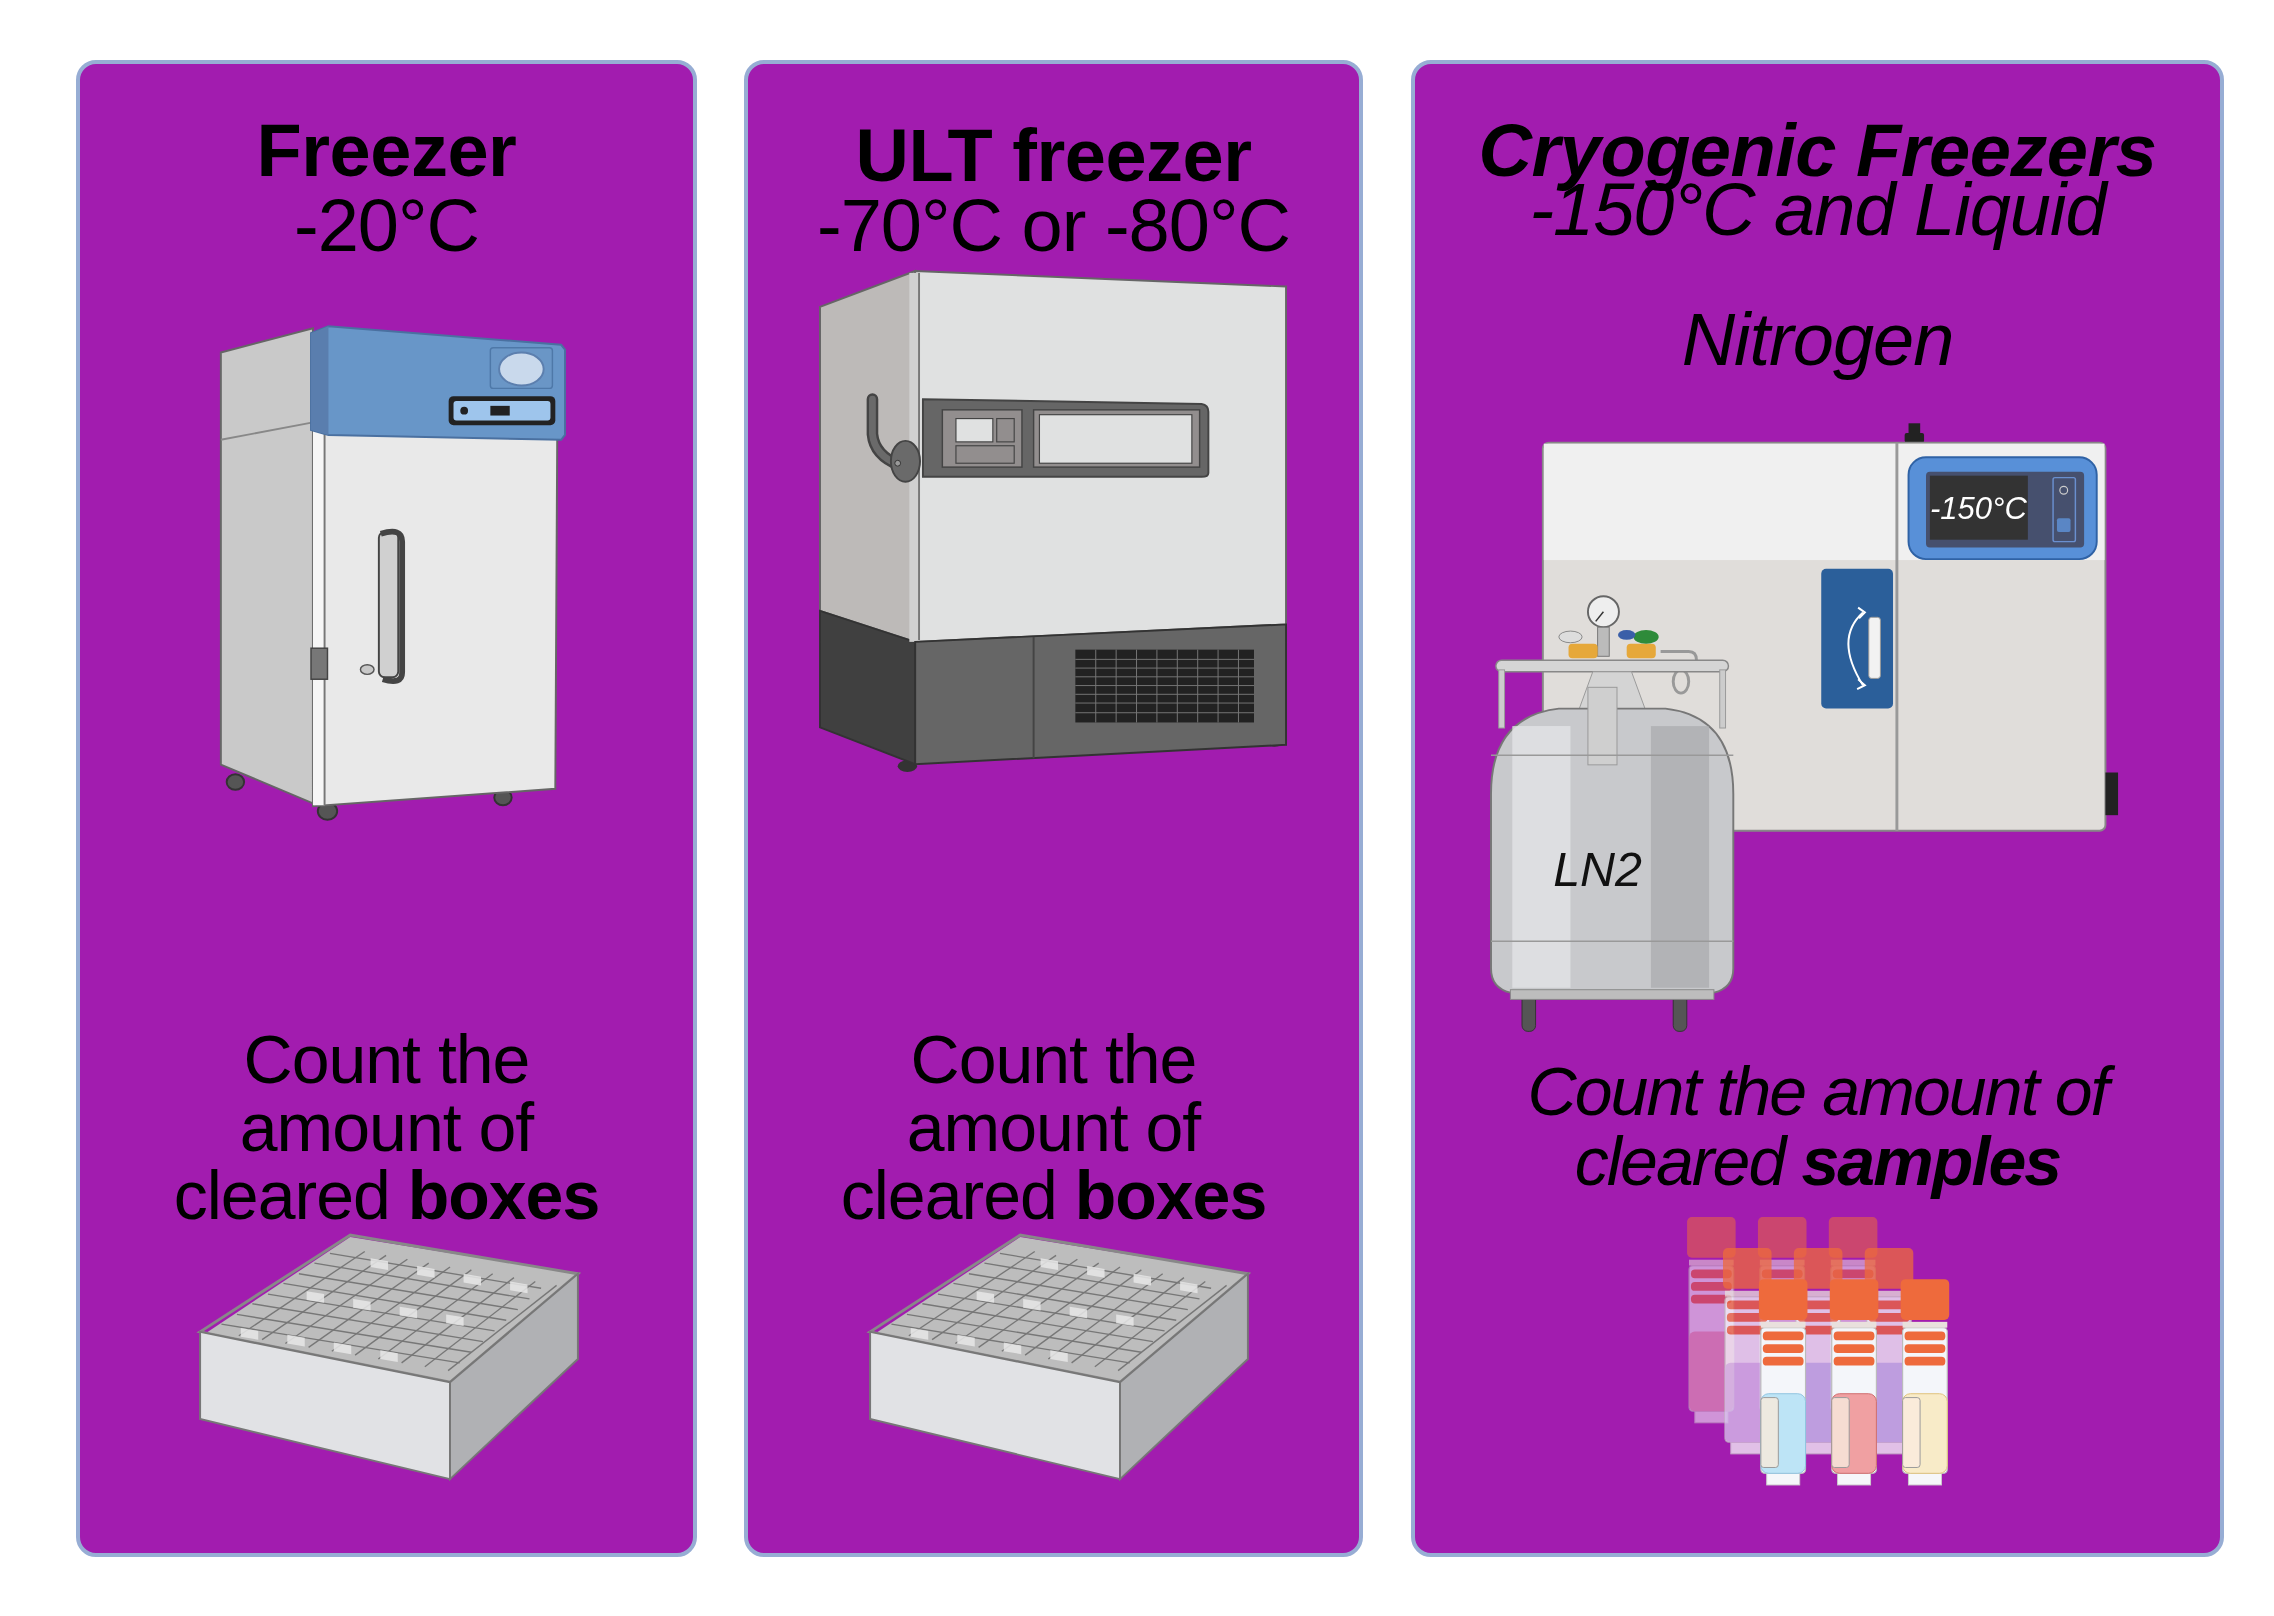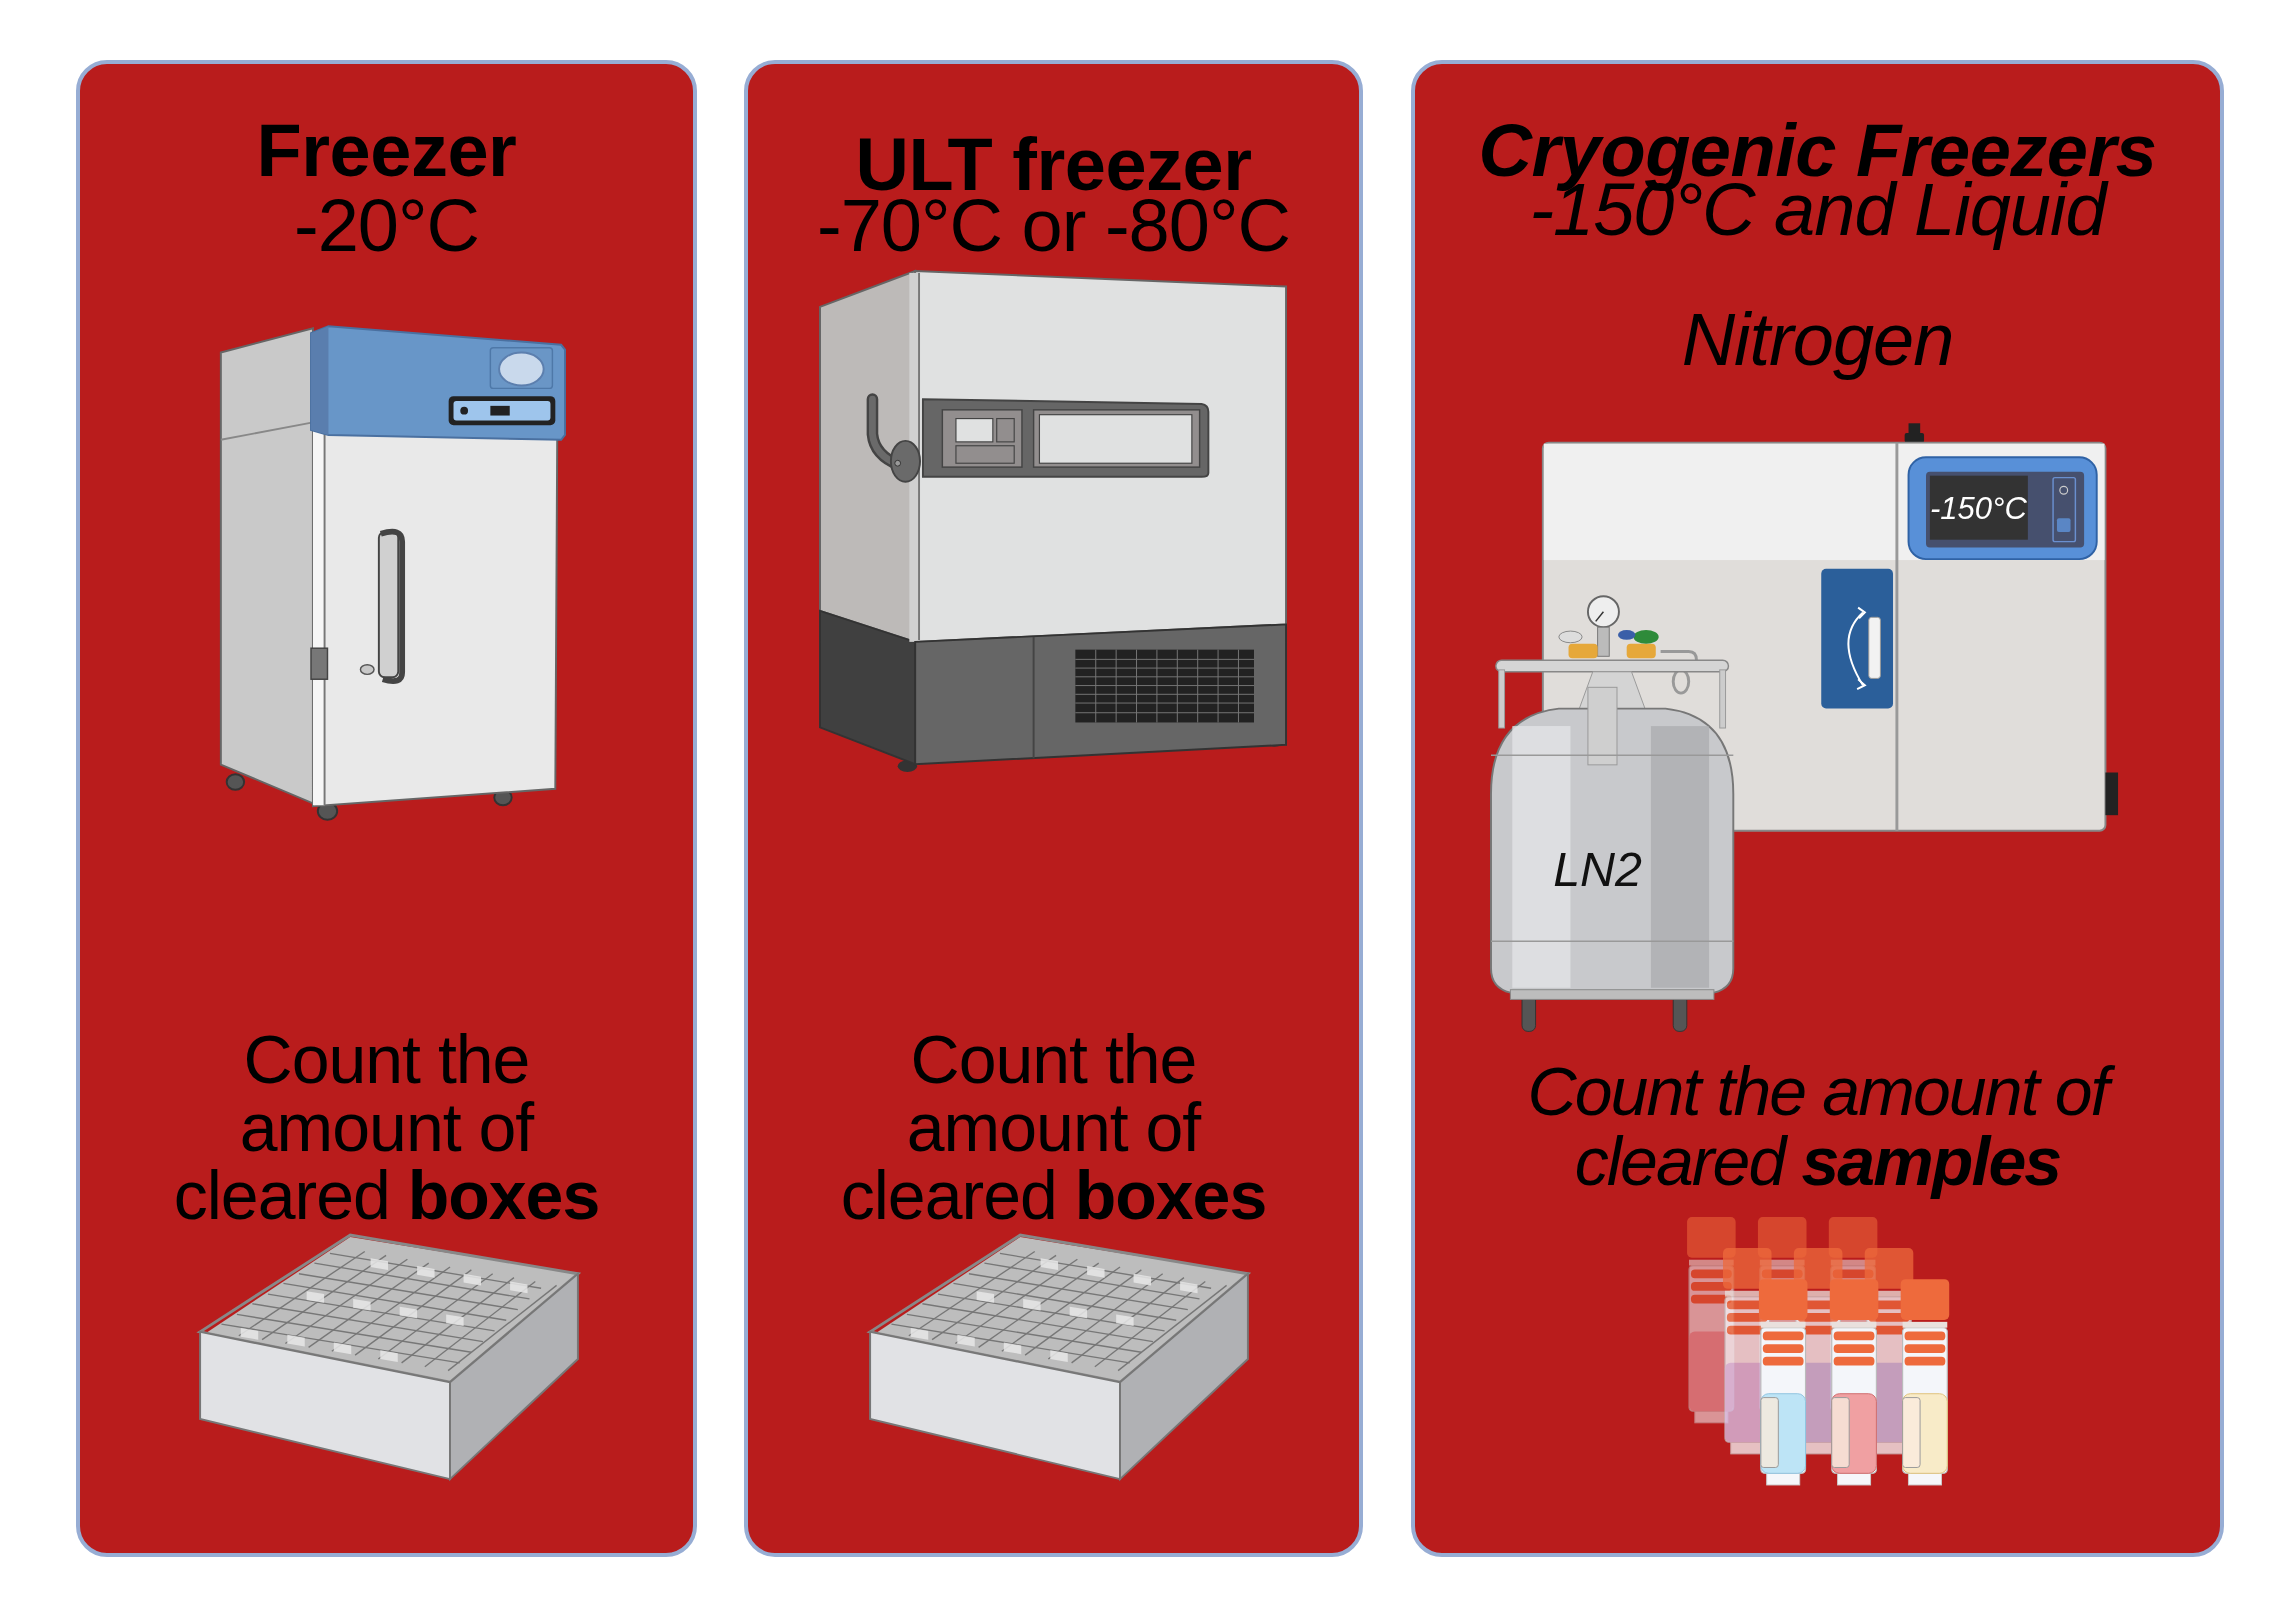--- a/index.html
+++ b/index.html
@@ -1,19 +1,19 @@
 <!DOCTYPE html>
 <html><head>
 <meta charset="utf-8">
 <style>
   html, body { margin:0; padding:0; background:#ffffff; }
   body { width:2275px; height:1617px; position:relative; overflow:hidden;
          font-family:"Liberation Sans", sans-serif; color:#000; }
   .panel { position:absolute; top:60px; height:1497px; box-sizing:border-box;
-           background:#b91c1c; border:4.9px solid #97ADD4; border-radius:31px; }
+           background:#a21caf; border:4.9px solid #97ADD4; border-radius:20px; }
   .txt { position:absolute; left:0; right:0; text-align:center; white-space:nowrap; }
   .title { font-weight:bold; font-size:74px; line-height:76px; letter-spacing:-0.5px; }
   .sub { font-size:74px; line-height:76px; letter-spacing:-1px; }
   .cap { font-size:68px; line-height:68px; letter-spacing:-1px; }
   .cap b { font-weight:bold; }
   .illus { position:absolute; }
   svg { display:block; overflow:visible; }
 </style>
 </head>
 <body>
@@ -102,21 +102,21 @@
       <polygon points="0,100 155,0 390,40 258,152" fill="none" stroke="#888" stroke-width="3"></polygon>
 
       <polygon points="0,100 258,152 258,252 0,190" fill="#E1E2E5" stroke="#777" stroke-width="2"></polygon>
 
       <polygon points="258,152 390,40 390,128 258,252" fill="#B0B1B4" stroke="#777" stroke-width="2"></polygon>
     </svg>
   </div>
 </div>
 
 <div class="panel" style="left:744px; width:619px;">
-  <div class="txt title" style="top:63px;">ULT freezer</div>
+  <div class="txt title" style="top:54px;">ULT freezer</div>
   <div class="txt sub" style="top:124px;">-70°C or -80°C</div>
 
   <div class="illus" style="left:72px; top:207px;">
     <svg width="468" height="500" viewBox="0 0 482 515">
 
       <ellipse cx="10" cy="465" rx="9" ry="6" fill="#333"></ellipse>
       <ellipse cx="90" cy="510" rx="10" ry="6" fill="#333"></ellipse>
       <ellipse cx="468" cy="484" rx="10" ry="6" fill="#333"></ellipse>
 
       <polygon points="0,37 98,0 98,382 0,350" fill="#BDBAB8" stroke="#666" stroke-width="2"></polygon>

